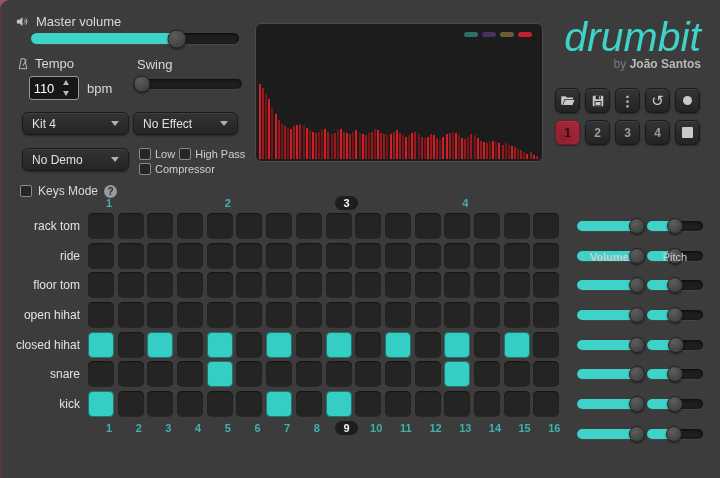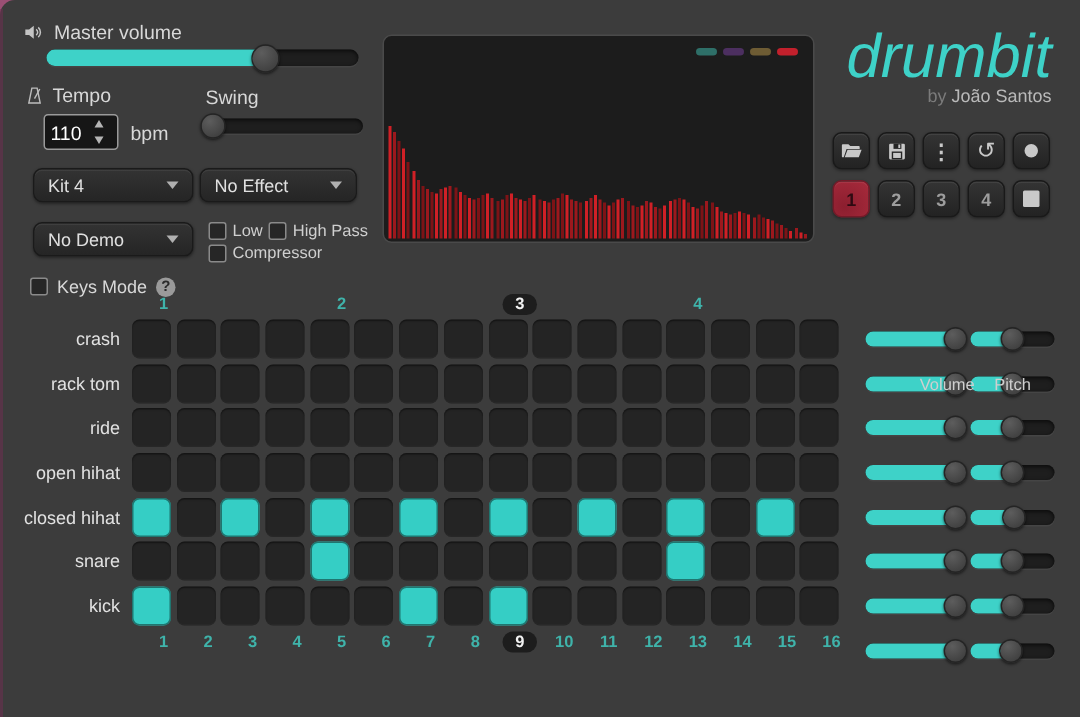--- a/index.html
+++ b/index.html
@@ -65,21 +65,21 @@
   .bar{flex:0 0 2px;}
 
   .tabs{position:absolute;left:255px;top:166px;display:flex;gap:4px;}
   .tab{height:19px;padding:0 10px;font-size:11px;border-radius:9px;}
 
   
   .brand{position:absolute;right:19px;top:18px;text-align:right;}
   .brand-name{font-size:41px;line-height:38px;color:var(--accent);letter-spacing:0;font-style:italic;}
   .byline{font-size:12px;margin-top:1px;}
   .byline .by{color:#7b7b7b;}
-  .byline .author{color:#b9b9b9;}
+  .byline .author{color:#b9b9b9;font-weight:bold;}
 
   
   .tools{position:absolute;left:555px;top:88px;display:flex;gap:5px;}
   .patterns{position:absolute;left:555px;top:120px;display:flex;gap:5px;}
   .tools .btn,.patterns .btn{width:25px;height:25px;font-size:12px;}
   .patterns .btn{color:#9d9d9d;font-weight:bold;}
   .patterns .btn.active{background:radial-gradient(circle at 30% 72%,#8c1e2f,#a82b3c);
        border-color:#731a28;color:rgba(20,5,10,.8);}
   .rec-dot{width:9px;height:9px;border-radius:50%;background:#c9c9c9;}
   .stop-sq{width:11px;height:11px;background:#c9c9c9;border-radius:1px;}
@@ -102,21 +102,21 @@
        font-size:11px;font-weight:bold;color:var(--num);}
 
   
   .mixers{position:absolute;left:577px;top:213px;}
   .mix-row{display:flex;align-items:center;height:26px;margin-bottom:3.7px;}
   .mini{height:10px;}
   .mini .thumb{width:14px;height:14px;}
   .vol{width:65px;}
   .pit{width:56px;margin-left:5px;}
   .mix-label{position:absolute;top:251px;font-size:11px;color:#cfcfcf;text-align:center;}
-  .mix-label.vol-l{left:599px;width:65px;}
+  .mix-label.vol-l{left:577px;width:65px;font-weight:bold;}
   .mix-label.pit-l{left:647px;width:56px;}
 </style>
 </head>
 <body>
 
 <div class="app" style="--accent: #3ed2c8; --cell-on: #35cec5; --num: #3fb3aa;">
   <div class="corner-accent"></div>
   <div class="surface"></div>
   <div class="left-strip"></div>
 
@@ -369,59 +369,59 @@
           </div>
           <div class="marker-slot"></div>
           <div class="marker-slot"></div>
           <div class="marker-slot"></div>
           <div class="marker-slot">4</div>
           <div class="marker-slot"></div>
           <div class="marker-slot"></div>
           <div class="marker-slot"></div>
         </div>
         <div class="grid-row">
-          <div class="row-label">crash</div>
-          <div class="cell"></div>
-          <div class="cell"></div>
-          <div class="cell"></div>
-          <div class="cell"></div>
-          <div class="cell"></div>
-          <div class="cell"></div>
-          <div class="cell"></div>
-          <div class="cell"></div>
-          <div class="cell"></div>
-          <div class="cell"></div>
-          <div class="cell"></div>
-          <div class="cell"></div>
-          <div class="cell"></div>
-          <div class="cell"></div>
-          <div class="cell"></div>
-          <div class="cell"></div>
-        </div>
-        <div class="grid-row">
           <div class="row-label">rack tom</div>
           <div class="cell"></div>
           <div class="cell"></div>
           <div class="cell"></div>
           <div class="cell"></div>
           <div class="cell"></div>
           <div class="cell"></div>
           <div class="cell"></div>
           <div class="cell"></div>
           <div class="cell"></div>
           <div class="cell"></div>
           <div class="cell"></div>
           <div class="cell"></div>
           <div class="cell"></div>
           <div class="cell"></div>
           <div class="cell"></div>
           <div class="cell"></div>
         </div>
         <div class="grid-row">
           <div class="row-label">ride</div>
+          <div class="cell"></div>
+          <div class="cell"></div>
+          <div class="cell"></div>
+          <div class="cell"></div>
+          <div class="cell"></div>
+          <div class="cell"></div>
+          <div class="cell"></div>
+          <div class="cell"></div>
+          <div class="cell"></div>
+          <div class="cell"></div>
+          <div class="cell"></div>
+          <div class="cell"></div>
+          <div class="cell"></div>
+          <div class="cell"></div>
+          <div class="cell"></div>
+          <div class="cell"></div>
+        </div>
+        <div class="grid-row">
+          <div class="row-label">floor tom</div>
           <div class="cell"></div>
           <div class="cell"></div>
           <div class="cell"></div>
           <div class="cell"></div>
           <div class="cell"></div>
           <div class="cell"></div>
           <div class="cell"></div>
           <div class="cell"></div>
           <div class="cell"></div>
           <div class="cell"></div>

